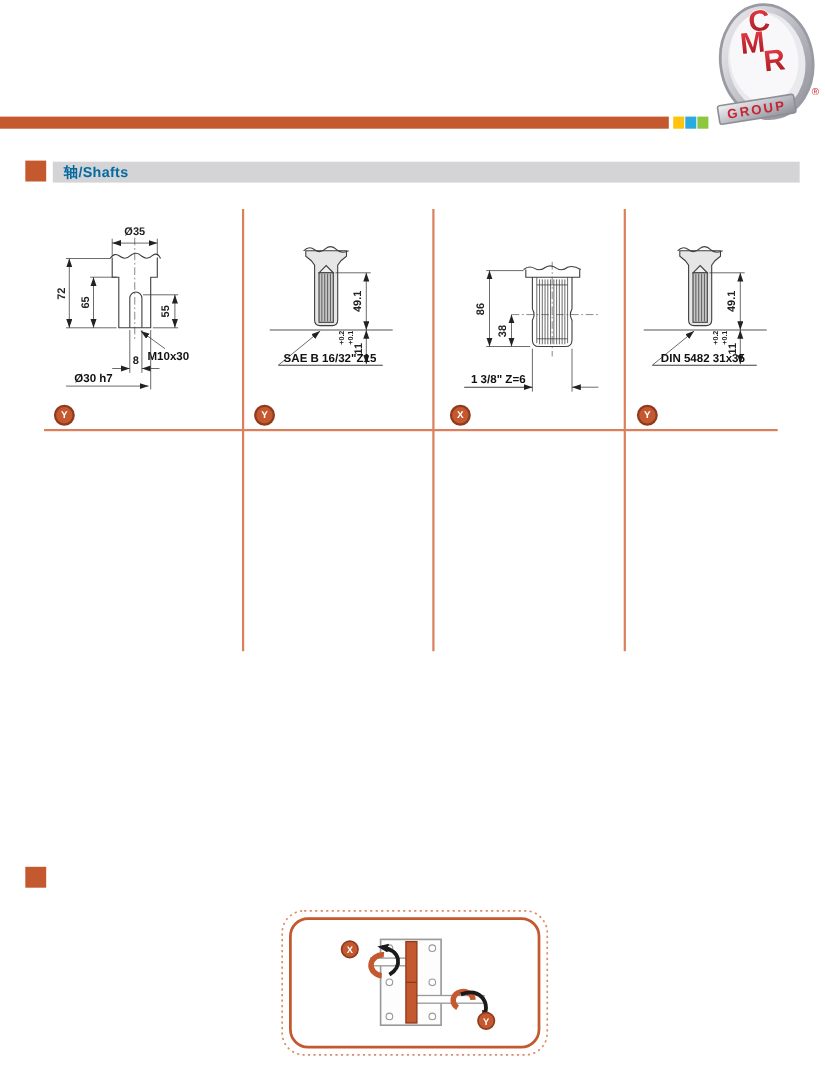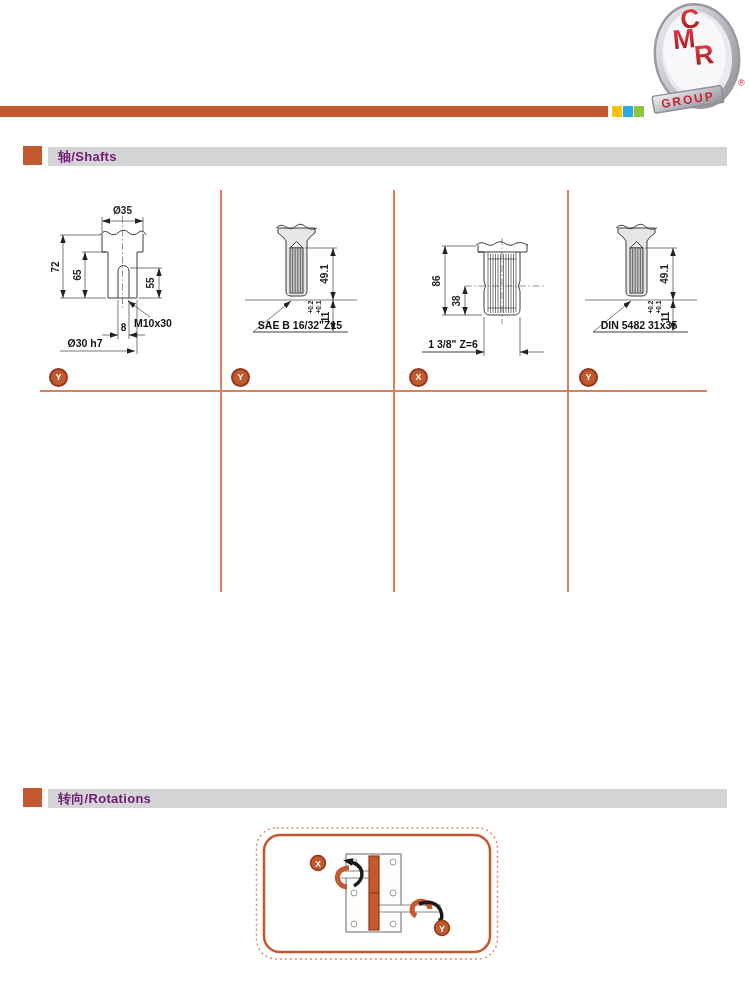--- a/index.html
+++ b/index.html
@@ -9,21 +9,21 @@
   .topbar{position:absolute;left:0;top:106px;width:608px;height:11px;background:#C4582F;}
   .sq{position:absolute;top:106px;width:10px;height:11px;}
   .sq-yellow{left:612px;background:#FFC20E;}
   .sq-blue{left:623px;background:#29ABE2;}
   .sq-green{left:634px;background:#8DC63F;}
   
   .sec{position:absolute;left:0;width:750px;height:20px;}
   .sec-square{position:absolute;left:23px;top:0;width:19px;height:19px;background:#C4582F;}
   .sec-bar{position:absolute;left:48px;top:1px;width:679px;height:19px;background:#D4D4D6;
            display:flex;align-items:center;}
-  .sec-title{margin-left:10px;color:#701a75;font-size:13px;font-weight:bold;letter-spacing:.3px;}
+  .sec-title{margin-left:10px;color:#0369a1;font-size:13px;font-weight:bold;letter-spacing:.3px;}
   
   .vline{position:absolute;top:190px;height:402px;width:2px;background:#DB7F5C;}
   .hline{position:absolute;top:390px;left:40px;width:667px;height:2px;background:#DB7F5C;}
   
   .badge{position:absolute;width:15px;height:15px;border-radius:50%;background:#C4582F;
          border:2px solid #8F3A1D;color:#fff;font-size:9px;font-weight:bold;
          display:flex;align-items:center;justify-content:center;line-height:1;}
   
   svg text.dim{font-family:"Liberation Sans",sans-serif;font-size:10px;font-weight:bold;fill:#222;}
   svg text.dims{font-family:"Liberation Sans",sans-serif;font-size:6.5px;font-weight:bold;fill:#222;}
@@ -245,23 +245,20 @@
     </g>
   </svg>
 
   <div class="badge" style="left:49px;top:368px">Y</div>
   <div class="badge" style="left:231px;top:368px">Y</div>
   <div class="badge" style="left:409px;top:368px">X</div>
   <div class="badge" style="left:579px;top:368px">Y</div>
 
   <div class="sec" style="top:788px">
     <div class="sec-square"></div>
-    <div class="sec-bar">
-      <span class="sec-title">转向/Rotations</span>
-    </div>
   </div>
 
   <svg class="drawing" style="left:253px;top:824px" width="248" height="140" viewBox="0 0 248 140">
     <defs>
       <marker id="ab" orient="auto" markerUnits="userSpaceOnUse" markerWidth="12" markerHeight="10" refX="6" refY="4">
         <path d="M0,0 L10,4 L0,8 Z" fill="#1a1a1a"></path>
         </marker>
     </defs>
     <rect x="3.5" y="4" width="241" height="131" rx="20" fill="none" stroke="#DC8A6B" stroke-width="1.5" stroke-dasharray="2 3"></rect>
     <rect x="11" y="11" width="226" height="117" rx="16" fill="#ffffff" stroke="#C4582F" stroke-width="2.5"></rect>

